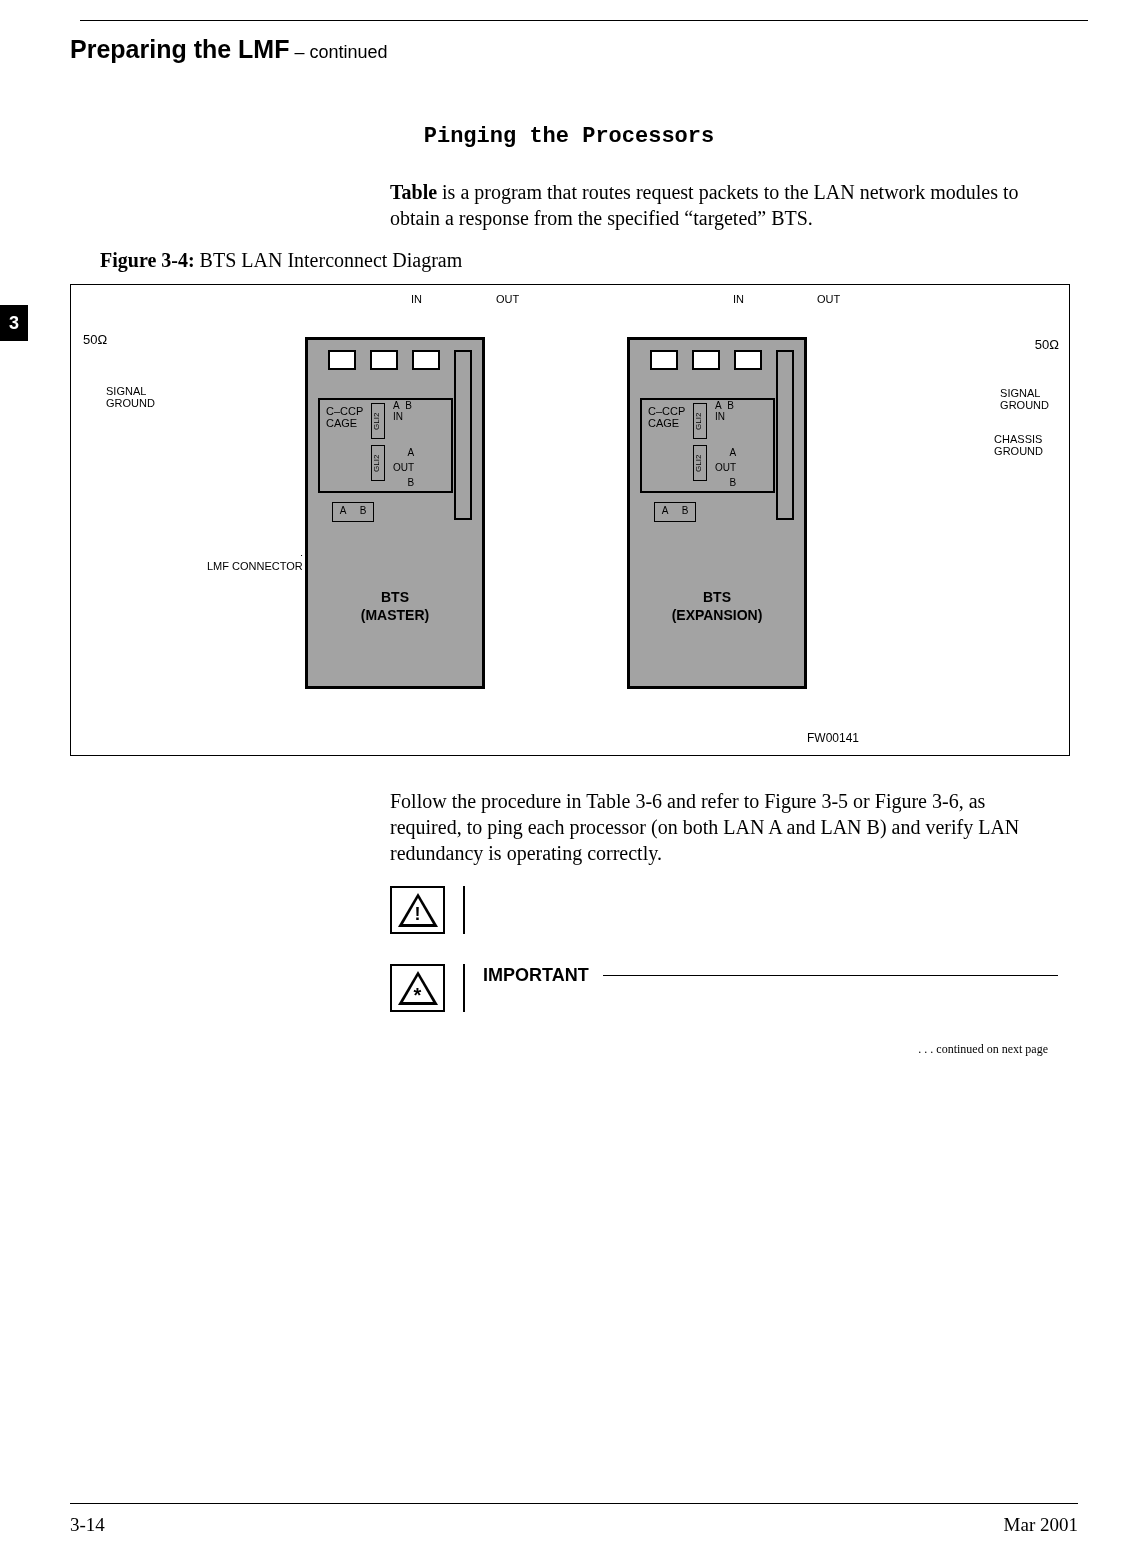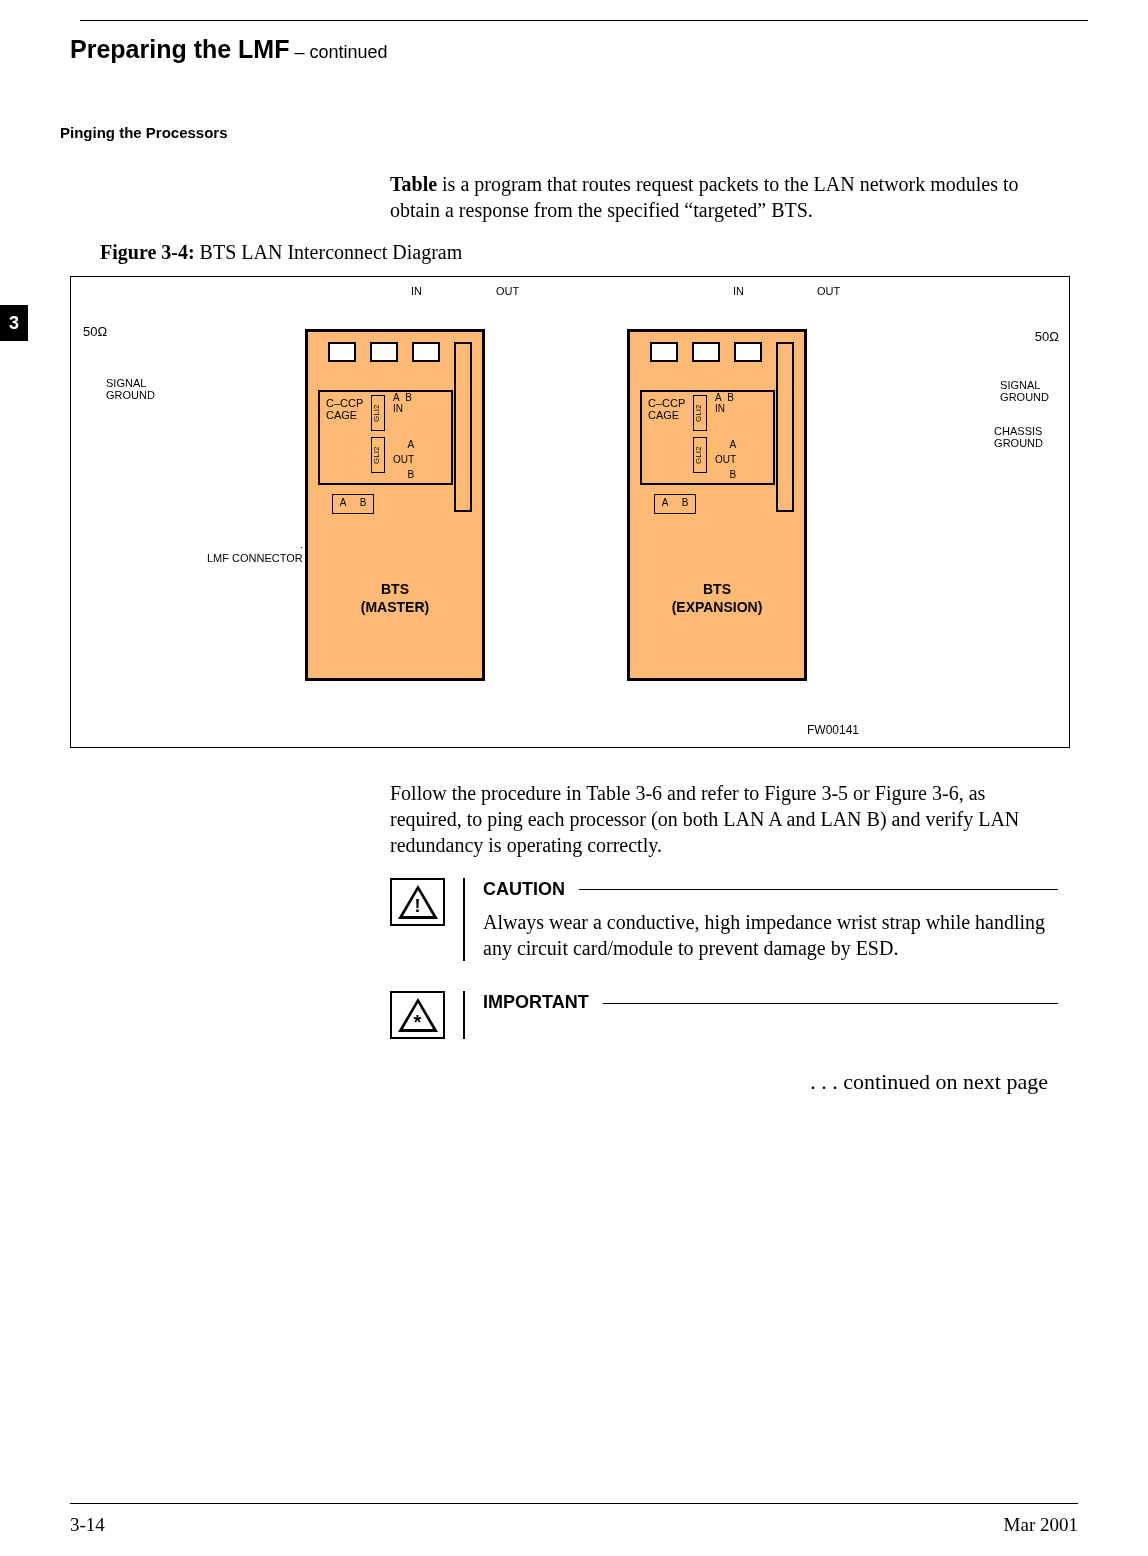--- a/index.html
+++ b/index.html
@@ -24,26 +24,27 @@
       font-family: Arial, Helvetica, sans-serif;
       font-size: 25px;
       font-weight: bold;
     }
     .section-suffix {
       font-family: Arial, Helvetica, sans-serif;
       font-size: 18px;
       font-weight: normal;
     }
     .subsection {
-      font-family: Liberation Sans, sans-serif;
-      font-size: 15px;
+      font-family: Liberation Mono, monospace;
+      font-size: 22px;
       font-weight: bold;
       margin-top: 60px;
       margin-bottom: 30px;
       margin-left: -10px;
+      text-align: center;
     }
     .body-text {
       font-size: 20px;
       line-height: 1.3;
       margin-left: 320px;
       margin-right: 20px;
     }
     .body-text p {
       margin-bottom: 18px;
     }
@@ -86,21 +87,21 @@
       bottom: 10px;
       right: 210px;
       font-size: 12px;
     }
     .bts-block {
       position: absolute;
       border: 3px solid #000;
       width: 180px;
       height: 352px;
       top: 52px;
-      background: #fdba74;
+      background: #a3a3a3;
     }
     .bts-master { left: 234px; }
     .bts-exp   { left: 556px; }
     .small-sq-row { position: absolute; top: 10px; left: 20px; display: flex; gap: 14px; }
     .small-sq { width: 28px; height: 20px; border: 2px solid #000; background: #fff; }
     .inner-box { position: absolute; top: 58px; left: 10px; width: 135px; height: 95px; border: 2px solid #000; }
     .ccp-label { position: absolute; top: 65px; left: 18px; font-size: 11px; line-height: 1.1; }
     .gli { position: absolute; width: 14px; height: 36px; border: 1.5px solid #000; font-size: 8px; writing-mode: vertical-rl; transform: rotate(180deg); text-align: center; }
     .gli1 { top: 63px; left: 63px; }
     .gli2 { top: 105px; left: 63px; }
@@ -184,21 +185,21 @@
       gap: 14px;
       margin-bottom: 8px;
     }
     .callout-head-line {
       flex: 1;
       height: 1px;
       background: #000;
     }
     .continued {
       text-align: right;
-      font-size: 22px;
+      font-size: 12px;
       margin-right: 30px;
       margin-top: 26px;
     }
     .footer {
       position: absolute;
       bottom: 20px;
       left: 70px;
       right: 70px;
     }
     .footer-line { border-top: 1.5px solid #000; margin-bottom: 10px; }
@@ -317,27 +318,20 @@
   </div>
 
   <div class="callout">
     <div class="callout-icon">
       <div class="tri">
           <div class="tri-inner"></div>
           <div class="tri-mark">!</div>
         </div>
     </div>
     <div class="callout-divider"></div>
-    <div class="callout-body">
-      <div class="callout-head">
-          <span>CAUTION</span>
-          <div class="callout-head-line"></div>
-        </div>
-      <div>Always wear a conductive, high impedance wrist strap while handling any circuit card/module to prevent damage by ESD.</div>
-    </div>
   </div>
 
   <div class="callout">
     <div class="callout-icon">
       <div class="tri">
           <div class="tri-inner"></div>
           <div class="tri-mark" style="top:13px; font-size:20px;">*</div>
         </div>
     </div>
     <div class="callout-divider"></div>

